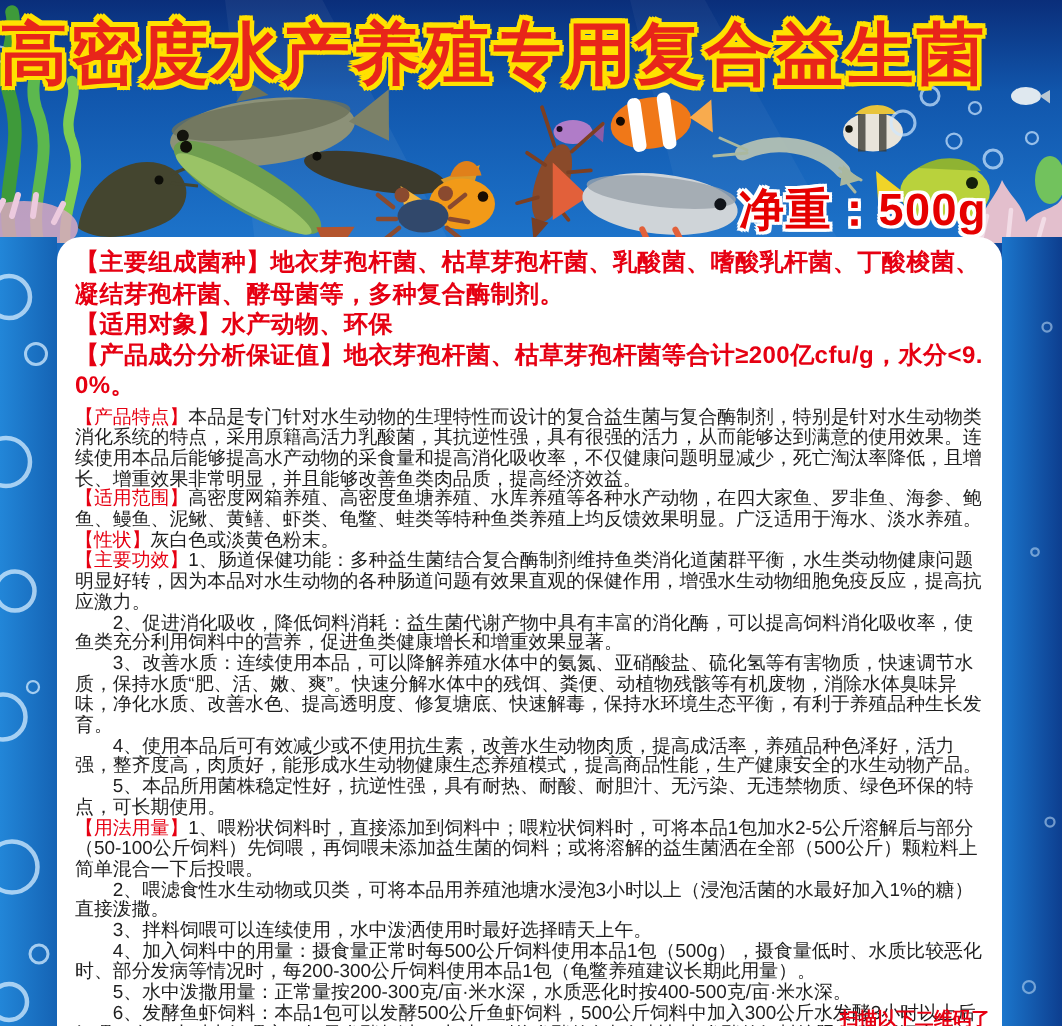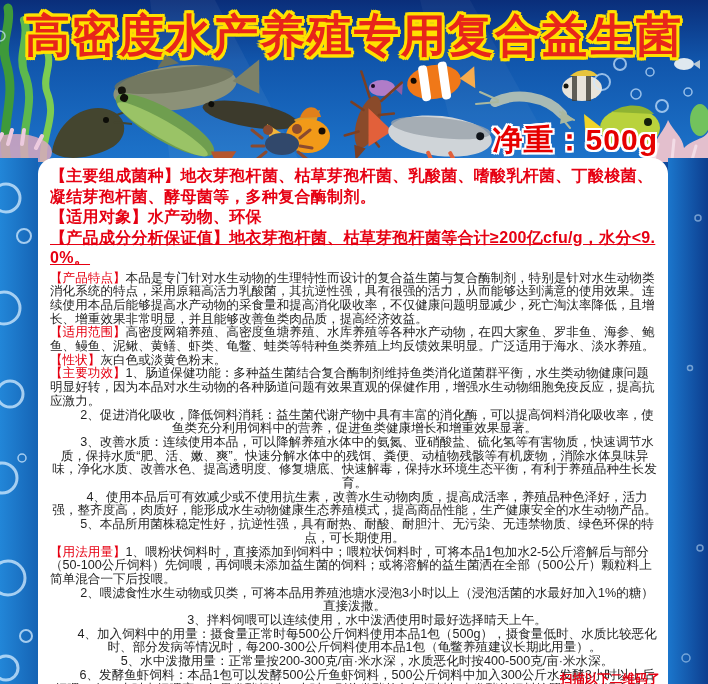--- a/index.html
+++ b/index.html
@@ -2,44 +2,44 @@
 <html><head>
 <meta charset="utf-8">
 <style>
   html,body{margin:0;padding:0;}
   body{font-family:"Liberation Sans","DejaVu Sans",sans-serif;background:#0d3f92;}
   .poster{position:relative;width:708px;height:684px;overflow:hidden;
     background:linear-gradient(100deg,#1a6cc2 0%,#1159ad 55%,#0d3f92 100%);}
   
   .banner{position:absolute;left:0;top:0;width:708px;height:162px;}
   .banner svg{position:absolute;left:0;top:0;}
-  .main-title{position:absolute;left:0;top:6px;width:708px;text-align:center;
+  .main-title{position:absolute;left:0;top:6px;width:708px;
     font-size:45px;font-weight:bold;letter-spacing:2px;color:#e8251a;white-space:nowrap;
     text-shadow:-2px -2px 0 #ffe100,2px -2px 0 #ffe100,-2px 2px 0 #ffe100,2px 2px 0 #ffe100,
       0 -3px 0 #ffe100,0 3px 0 #ffe100,-3px 0 0 #ffe100,3px 0 0 #ffe100,
       -2px 3px 0 #ffe100,2px 3px 0 #ffe100,-2px -3px 0 #ffe100,2px -3px 0 #ffe100;}
   .net-weight{position:absolute;top:120px;right:50px;font-size:30px;font-weight:bold;
     color:#e60000;letter-spacing:1px;
     text-shadow:-2px -2px 0 #fff,2px -2px 0 #fff,-2px 2px 0 #fff,2px 2px 0 #fff,
       0 -2px 0 #fff,0 2px 0 #fff,-2px 0 0 #fff,2px 0 0 #fff;text-align:center;}
   
   .strip{position:absolute;top:158px;bottom:0;}
   .strip-left{left:0;width:38px;background:linear-gradient(90deg,#2286d8,#1563b4);}
   .strip-right{right:0;width:40px;background:linear-gradient(90deg,#1b76cc,#0d3e8f);}
   .strip svg{display:block;}
   
   .content-box{position:absolute;left:38px;right:40px;top:158px;bottom:-20px;
     background:#ffffff;border-radius:16px 16px 0 0;padding:8px 9px 0 12px;}
   .para{margin:0;text-align:left;word-break:break-all;}
   .para.lead{font-size:16px;line-height:20.5px;font-weight:600;color:#e60012;letter-spacing:0.3px;}
   .para.body{font-size:12.6px;line-height:13.7px;color:#1f1f1f;}
-  .para.indent{text-indent:2em;text-align:center;}
+  .para.indent{text-indent:2em;}
   .seg-red{color:#e60012;}
   .seg-black{color:#1f1f1f;}
-  .lead-block{margin-bottom:3px;text-decoration:underline;}
+  .lead-block{margin-bottom:3px;}
   .qr-hint{position:absolute;right:48px;top:671px;font-size:12.5px;color:#e60012;
     font-weight:600;white-space:nowrap;}
 </style>
 </head>
 <body>
 
 <div class="poster">
 
   <div class="banner">
     <svg width="708" height="162" viewBox="0 0 708 162">

